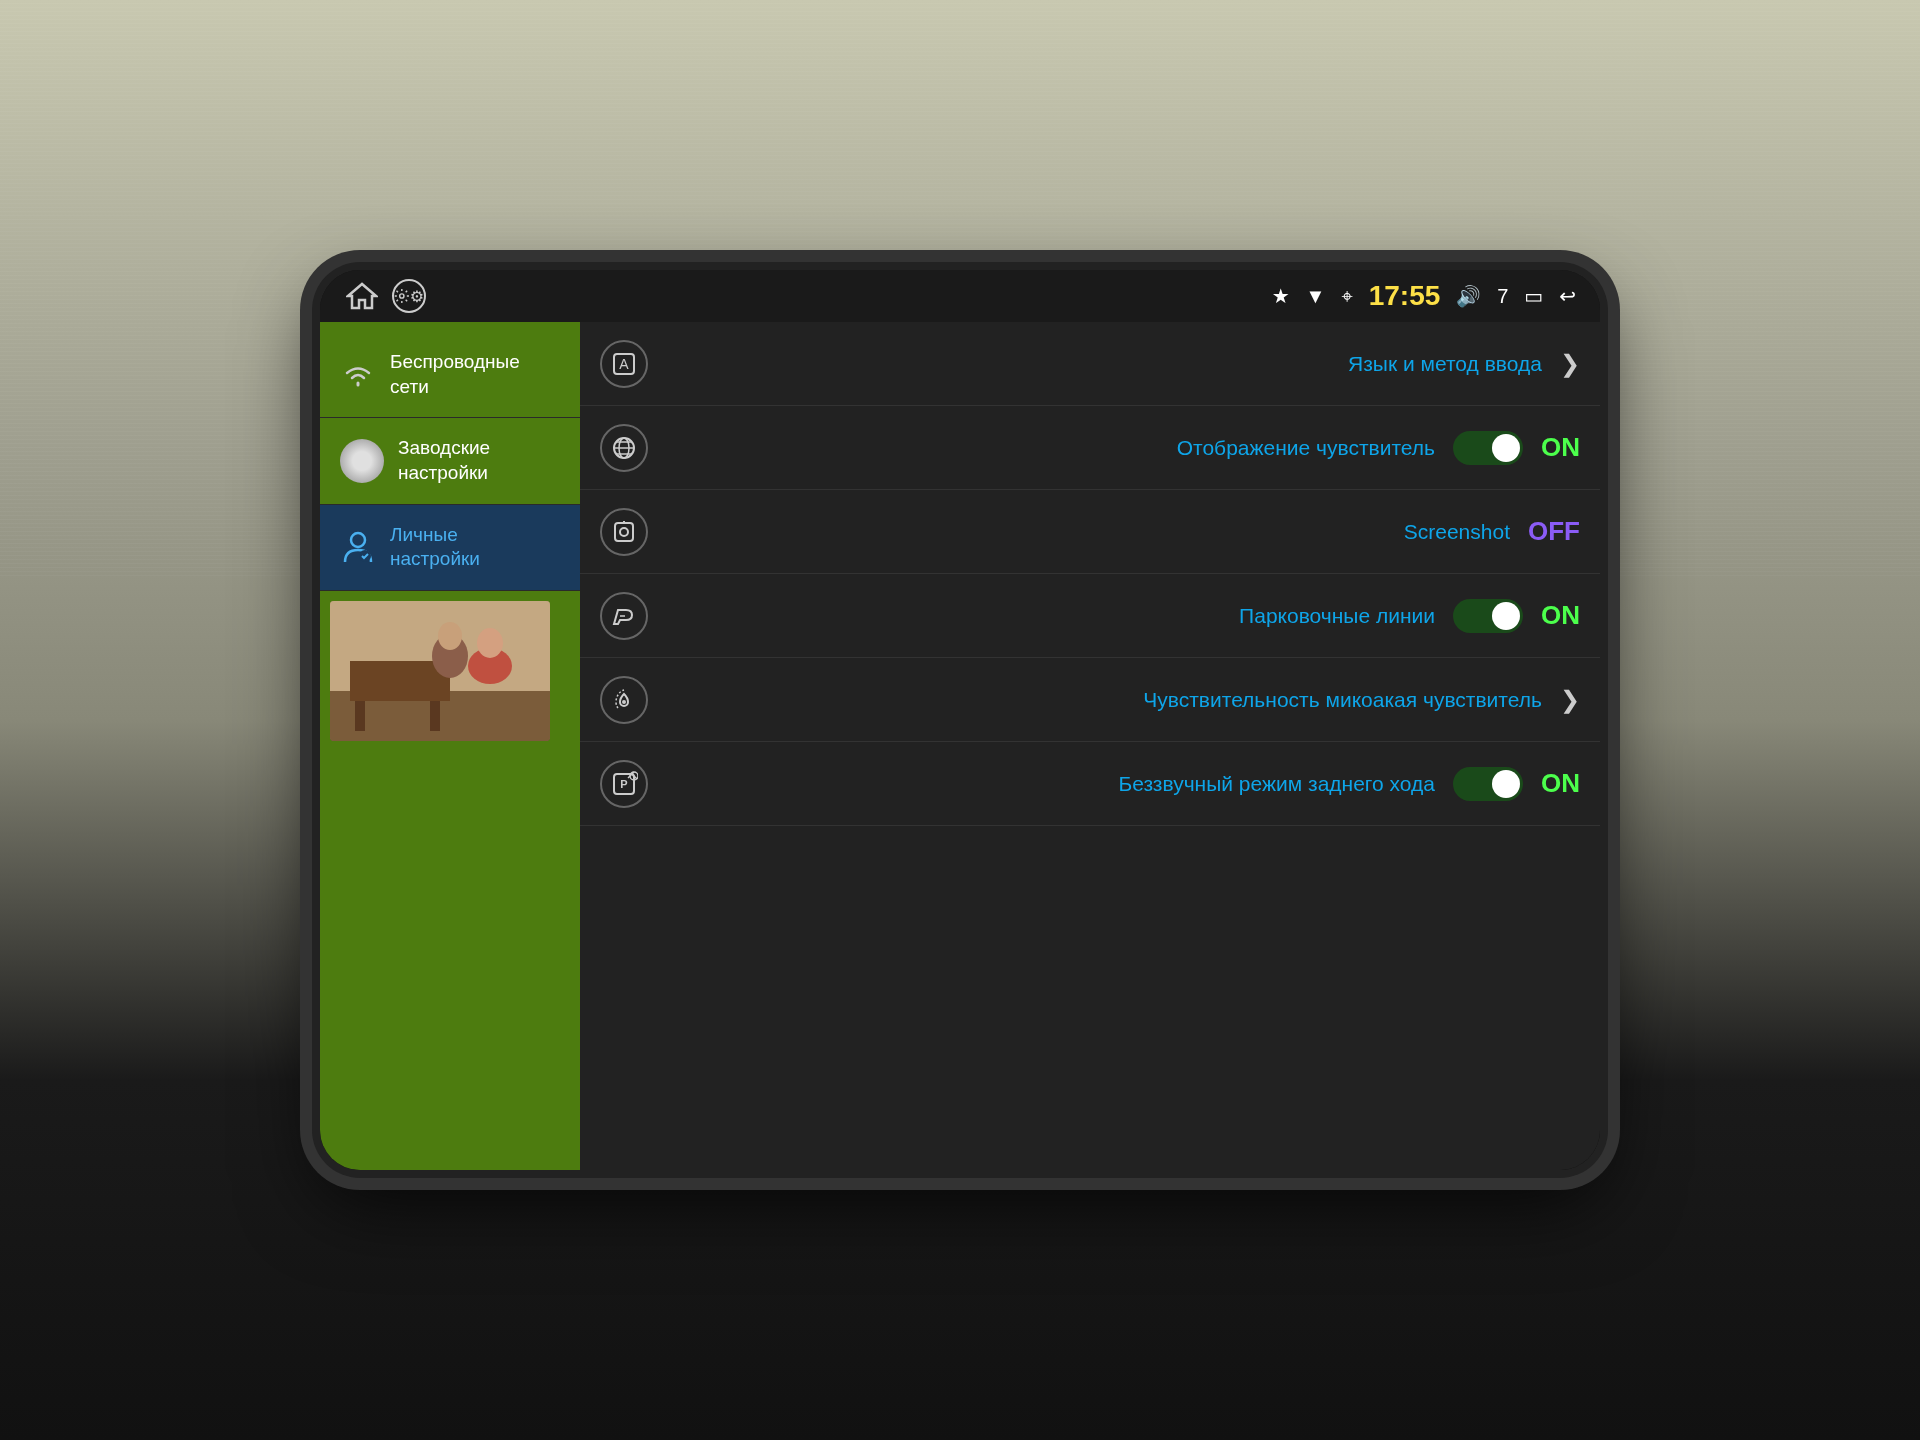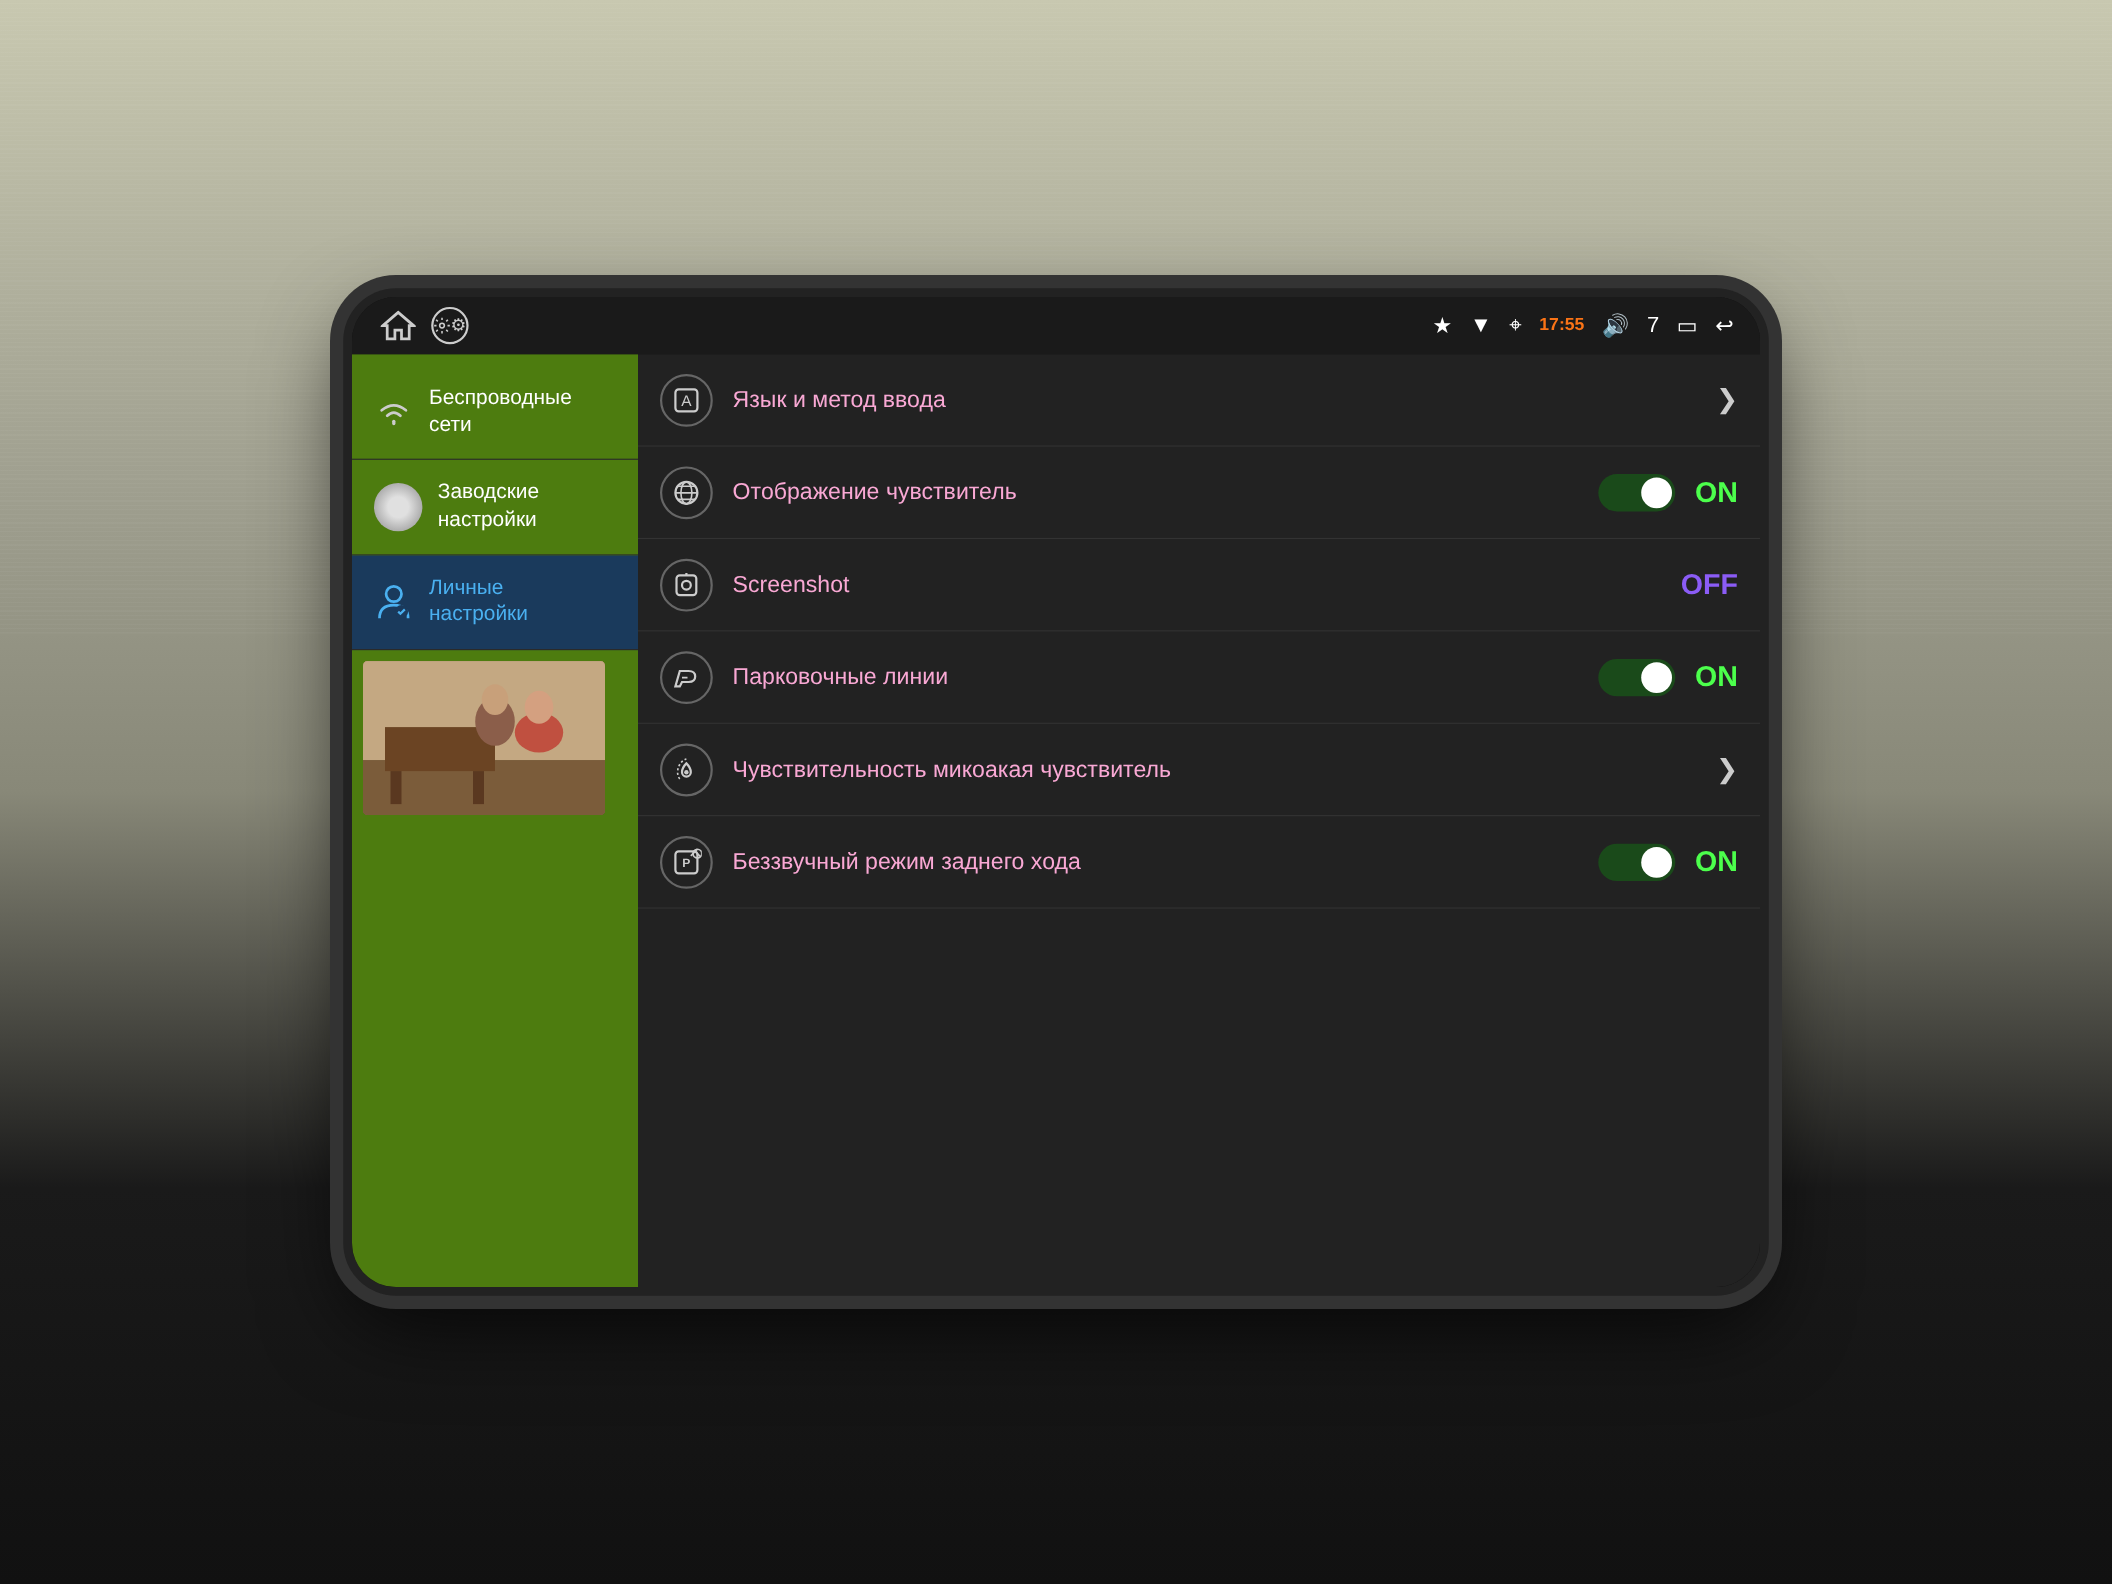--- a/index.html
+++ b/index.html
@@ -101,23 +101,23 @@
 
     .status-right {
       display: flex;
       align-items: center;
       gap: 16px;
       color: #fff;
       font-size: 22px;
     }
 
     .status-time {
-      font-size: 16px;
+      font-size: 28px;
       font-weight: bold;
-      color: #f97316;
+      color: #fde047;
     }
 
     .status-icon {
       font-size: 20px;
       color: #fff;
     }
 
     
     .main-content {
       flex: 1;
@@ -225,22 +225,23 @@
       display: flex;
       align-items: center;
       justify-content: center;
       font-size: 22px;
       color: #ccc;
       flex-shrink: 0;
     }
 
     .row-label {
       flex: 1;
-      color: #f9a8d4;
+      color: #0ea5e9;
       font-size: 21px;
+      text-align: right;
     }
 
     .row-value {
       font-size: 26px;
       font-weight: bold;
     }
 
     .row-value.on {
       color: #4cff4c;
     }

